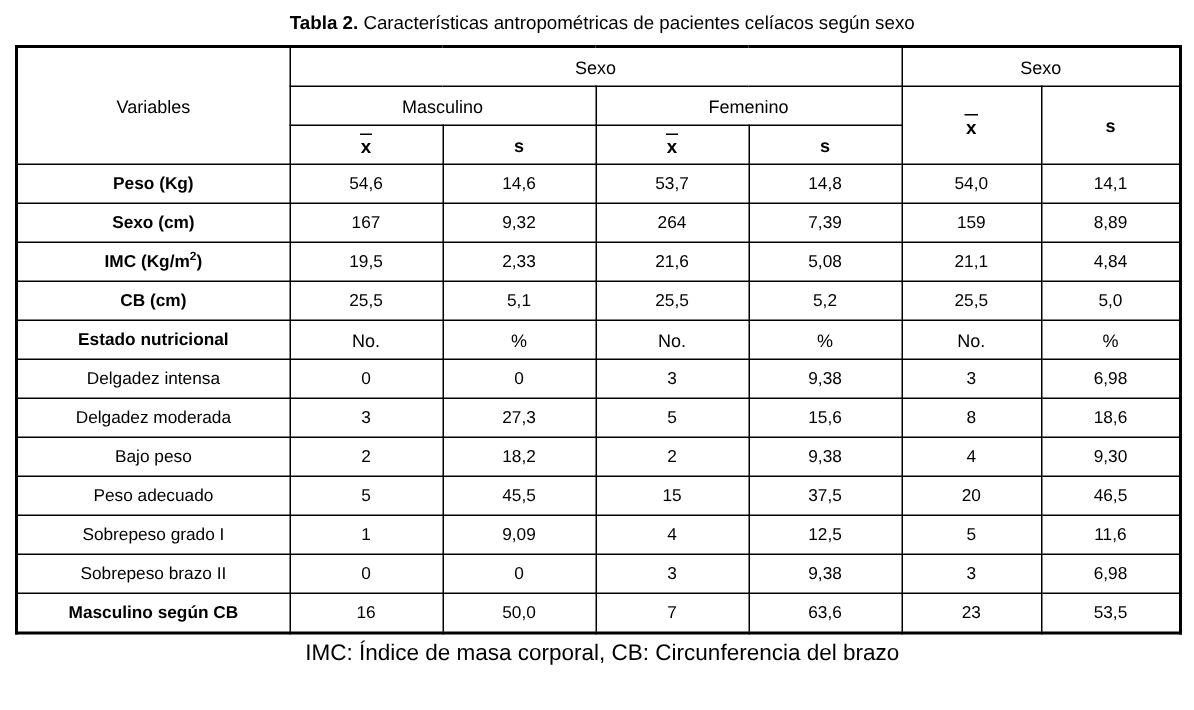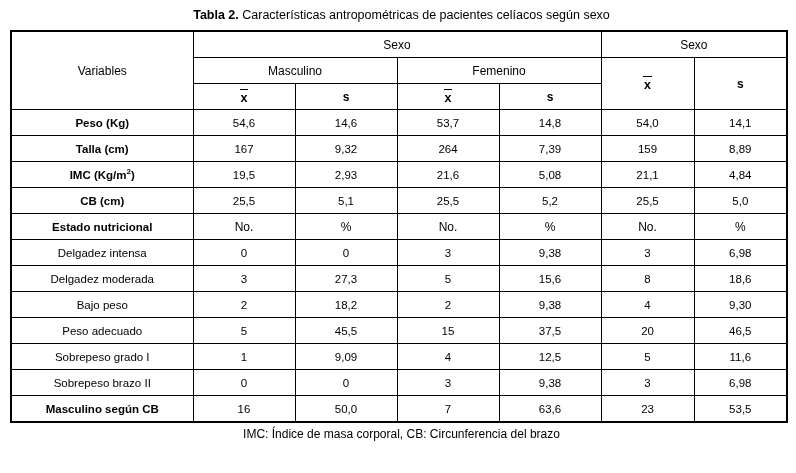--- a/index.html
+++ b/index.html
@@ -93,21 +93,21 @@
     height: 1px;
     background: #000;
   }
   sup {
     font-size: 8px;
     vertical-align: super;
     line-height: 0;
   }
   .footnote {
     text-align: center;
-    font-size: 12px;
+    font-size: 15px;
     margin-top: 4px;
   }
 </style>
 </head>
 <body>
 
 <div class="page">
 
   <div class="caption">
     <span class="bold">Tabla 2.</span><span> Características antropométricas de pacientes celíacos según sexo</span>
@@ -146,33 +146,33 @@
         <td class="rowlabel b">Peso (Kg)</td>
         <td class="statcell">54,6</td>
         <td class="statcell">14,6</td>
         <td class="statcell">53,7</td>
         <td class="statcell">14,8</td>
         <td class="statcell">54,0</td>
         <td class="statcell">14,1</td>
       </tr>
 
       <tr>
-        <td class="rowlabel b">Talla (cm)</td>
+        <td class="rowlabel b">Sexo (cm)</td>
         <td class="statcell">167</td>
         <td class="statcell">9,32</td>
         <td class="statcell">264</td>
         <td class="statcell">7,39</td>
         <td class="statcell">159</td>
         <td class="statcell">8,89</td>
       </tr>
 
       <tr>
         <td class="rowlabel b"><span>IMC (Kg/m</span><sup>2</sup><span>)</span></td>
         <td class="statcell">19,5</td>
-        <td class="statcell">2,93</td>
+        <td class="statcell">2,33</td>
         <td class="statcell">21,6</td>
         <td class="statcell">5,08</td>
         <td class="statcell">21,1</td>
         <td class="statcell">4,84</td>
       </tr>
 
       <tr>
         <td class="rowlabel b">CB (cm)</td>
         <td class="statcell">25,5</td>
         <td class="statcell">5,1</td>

